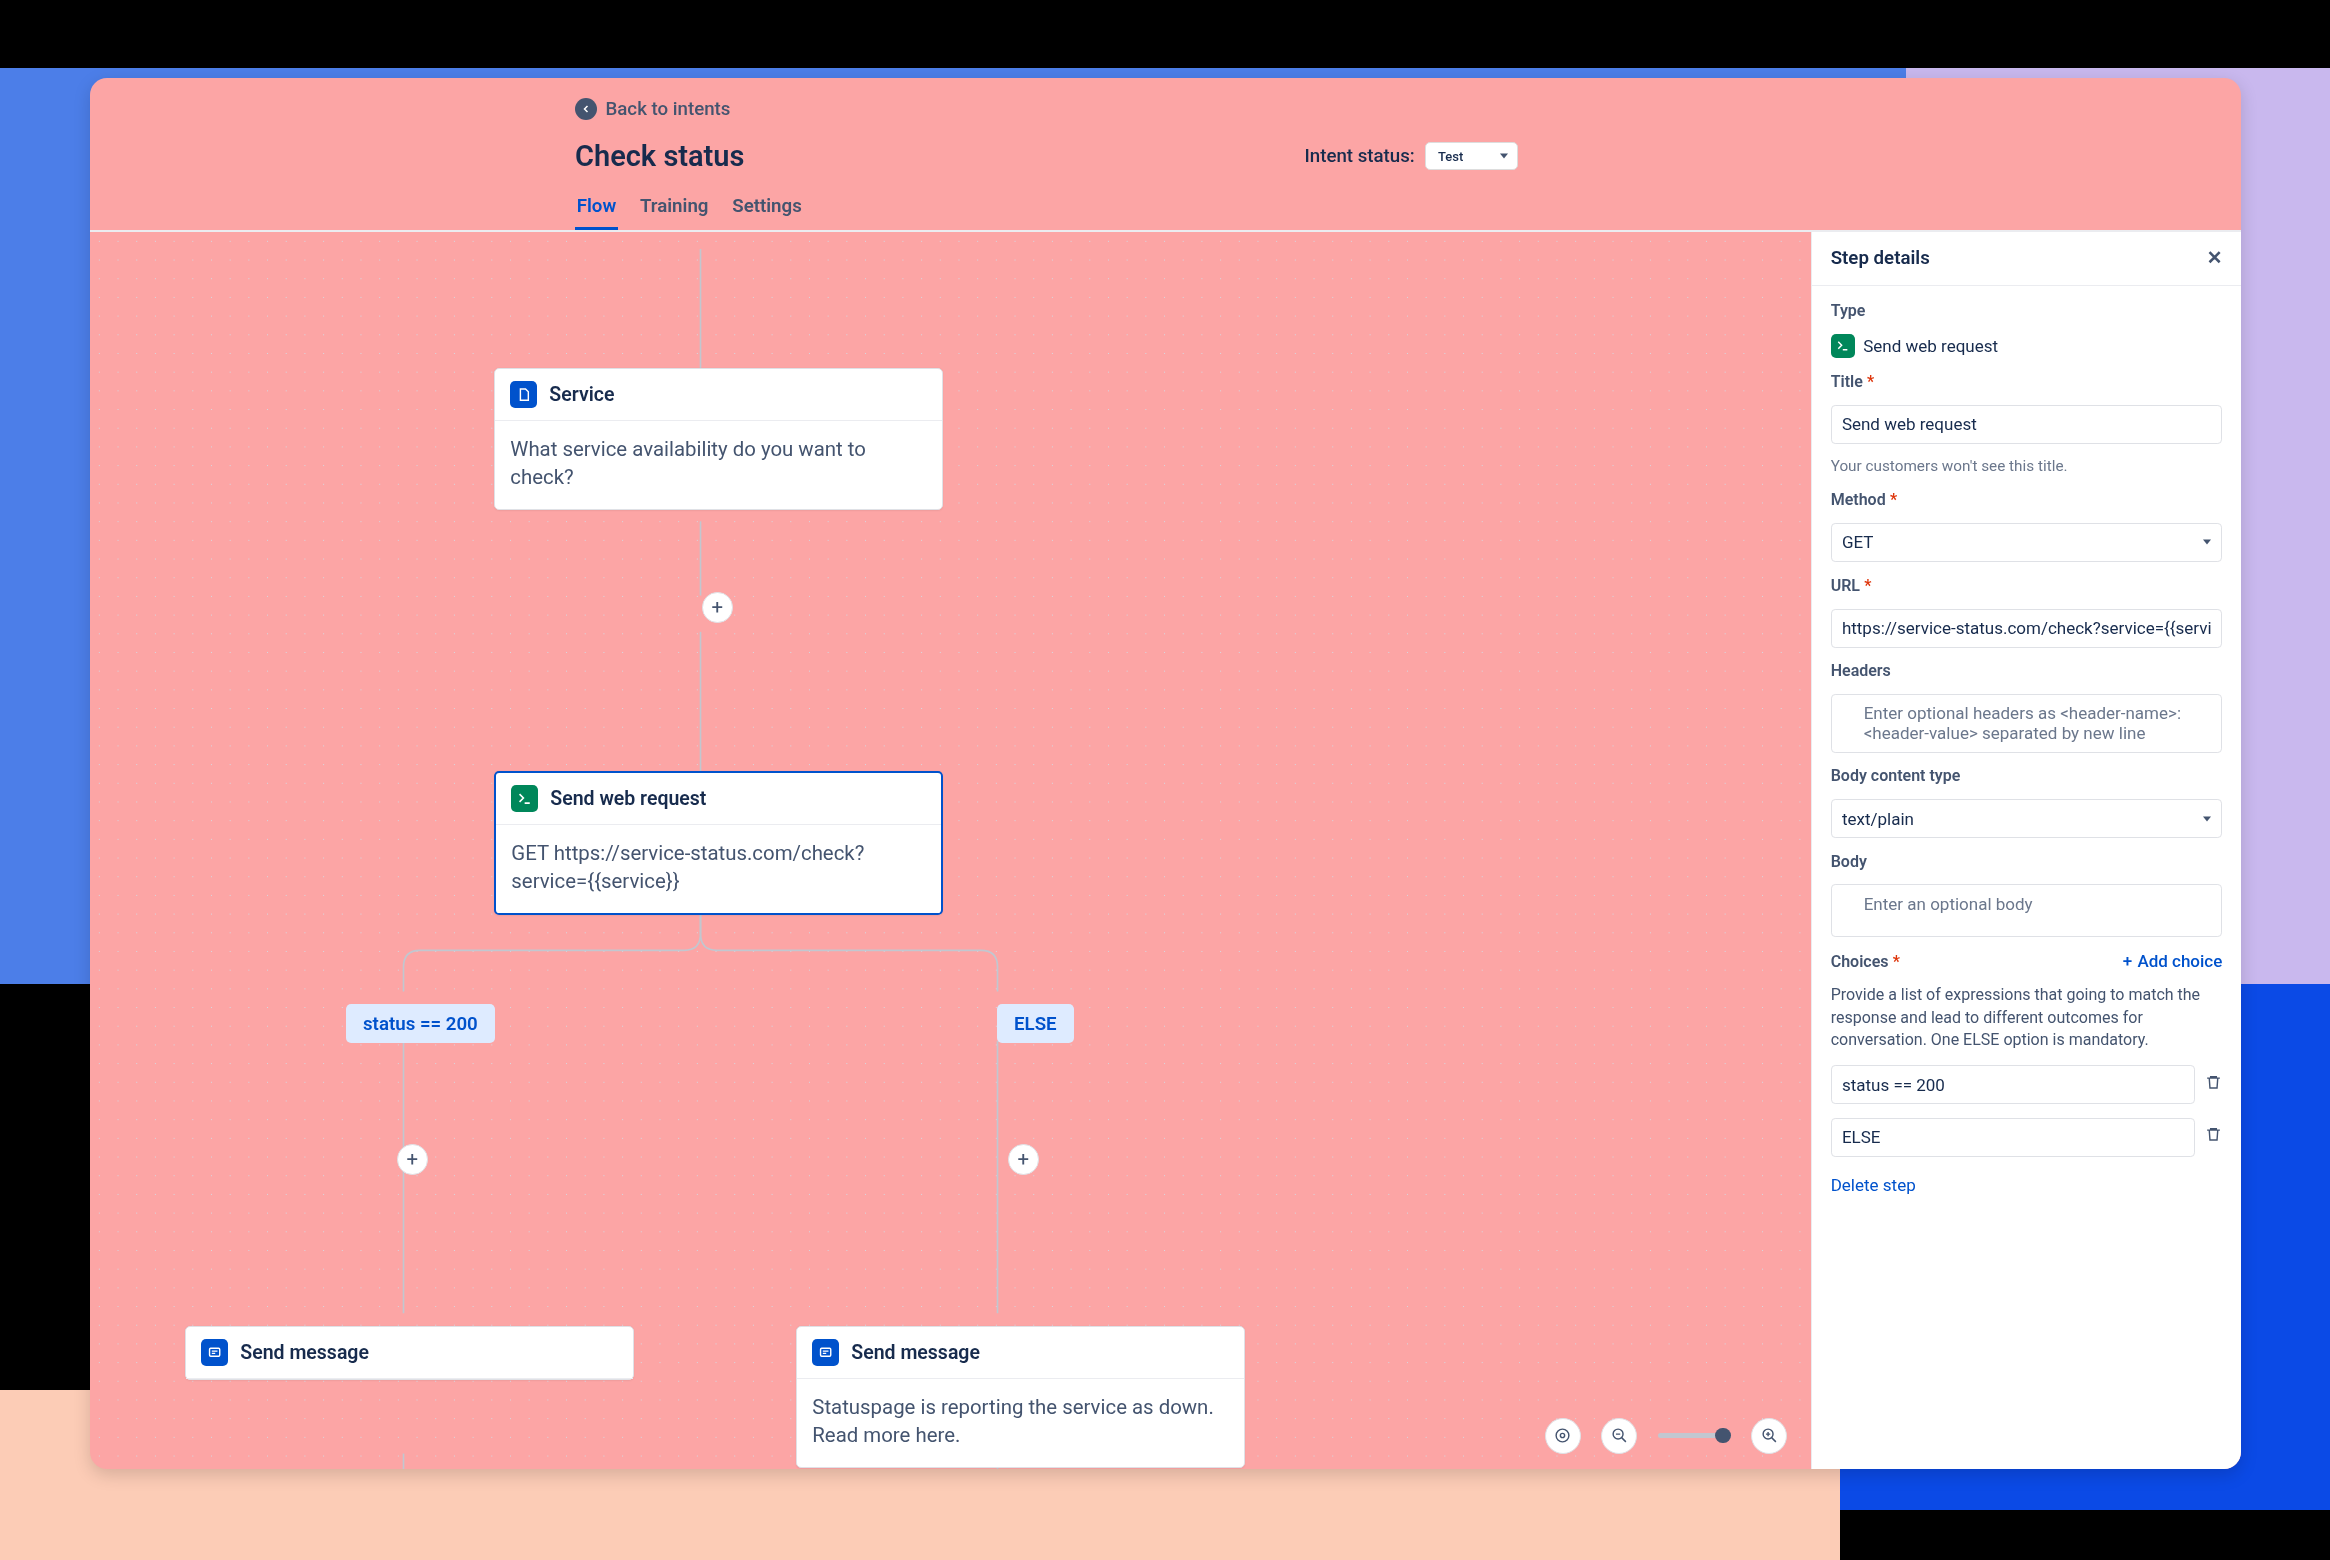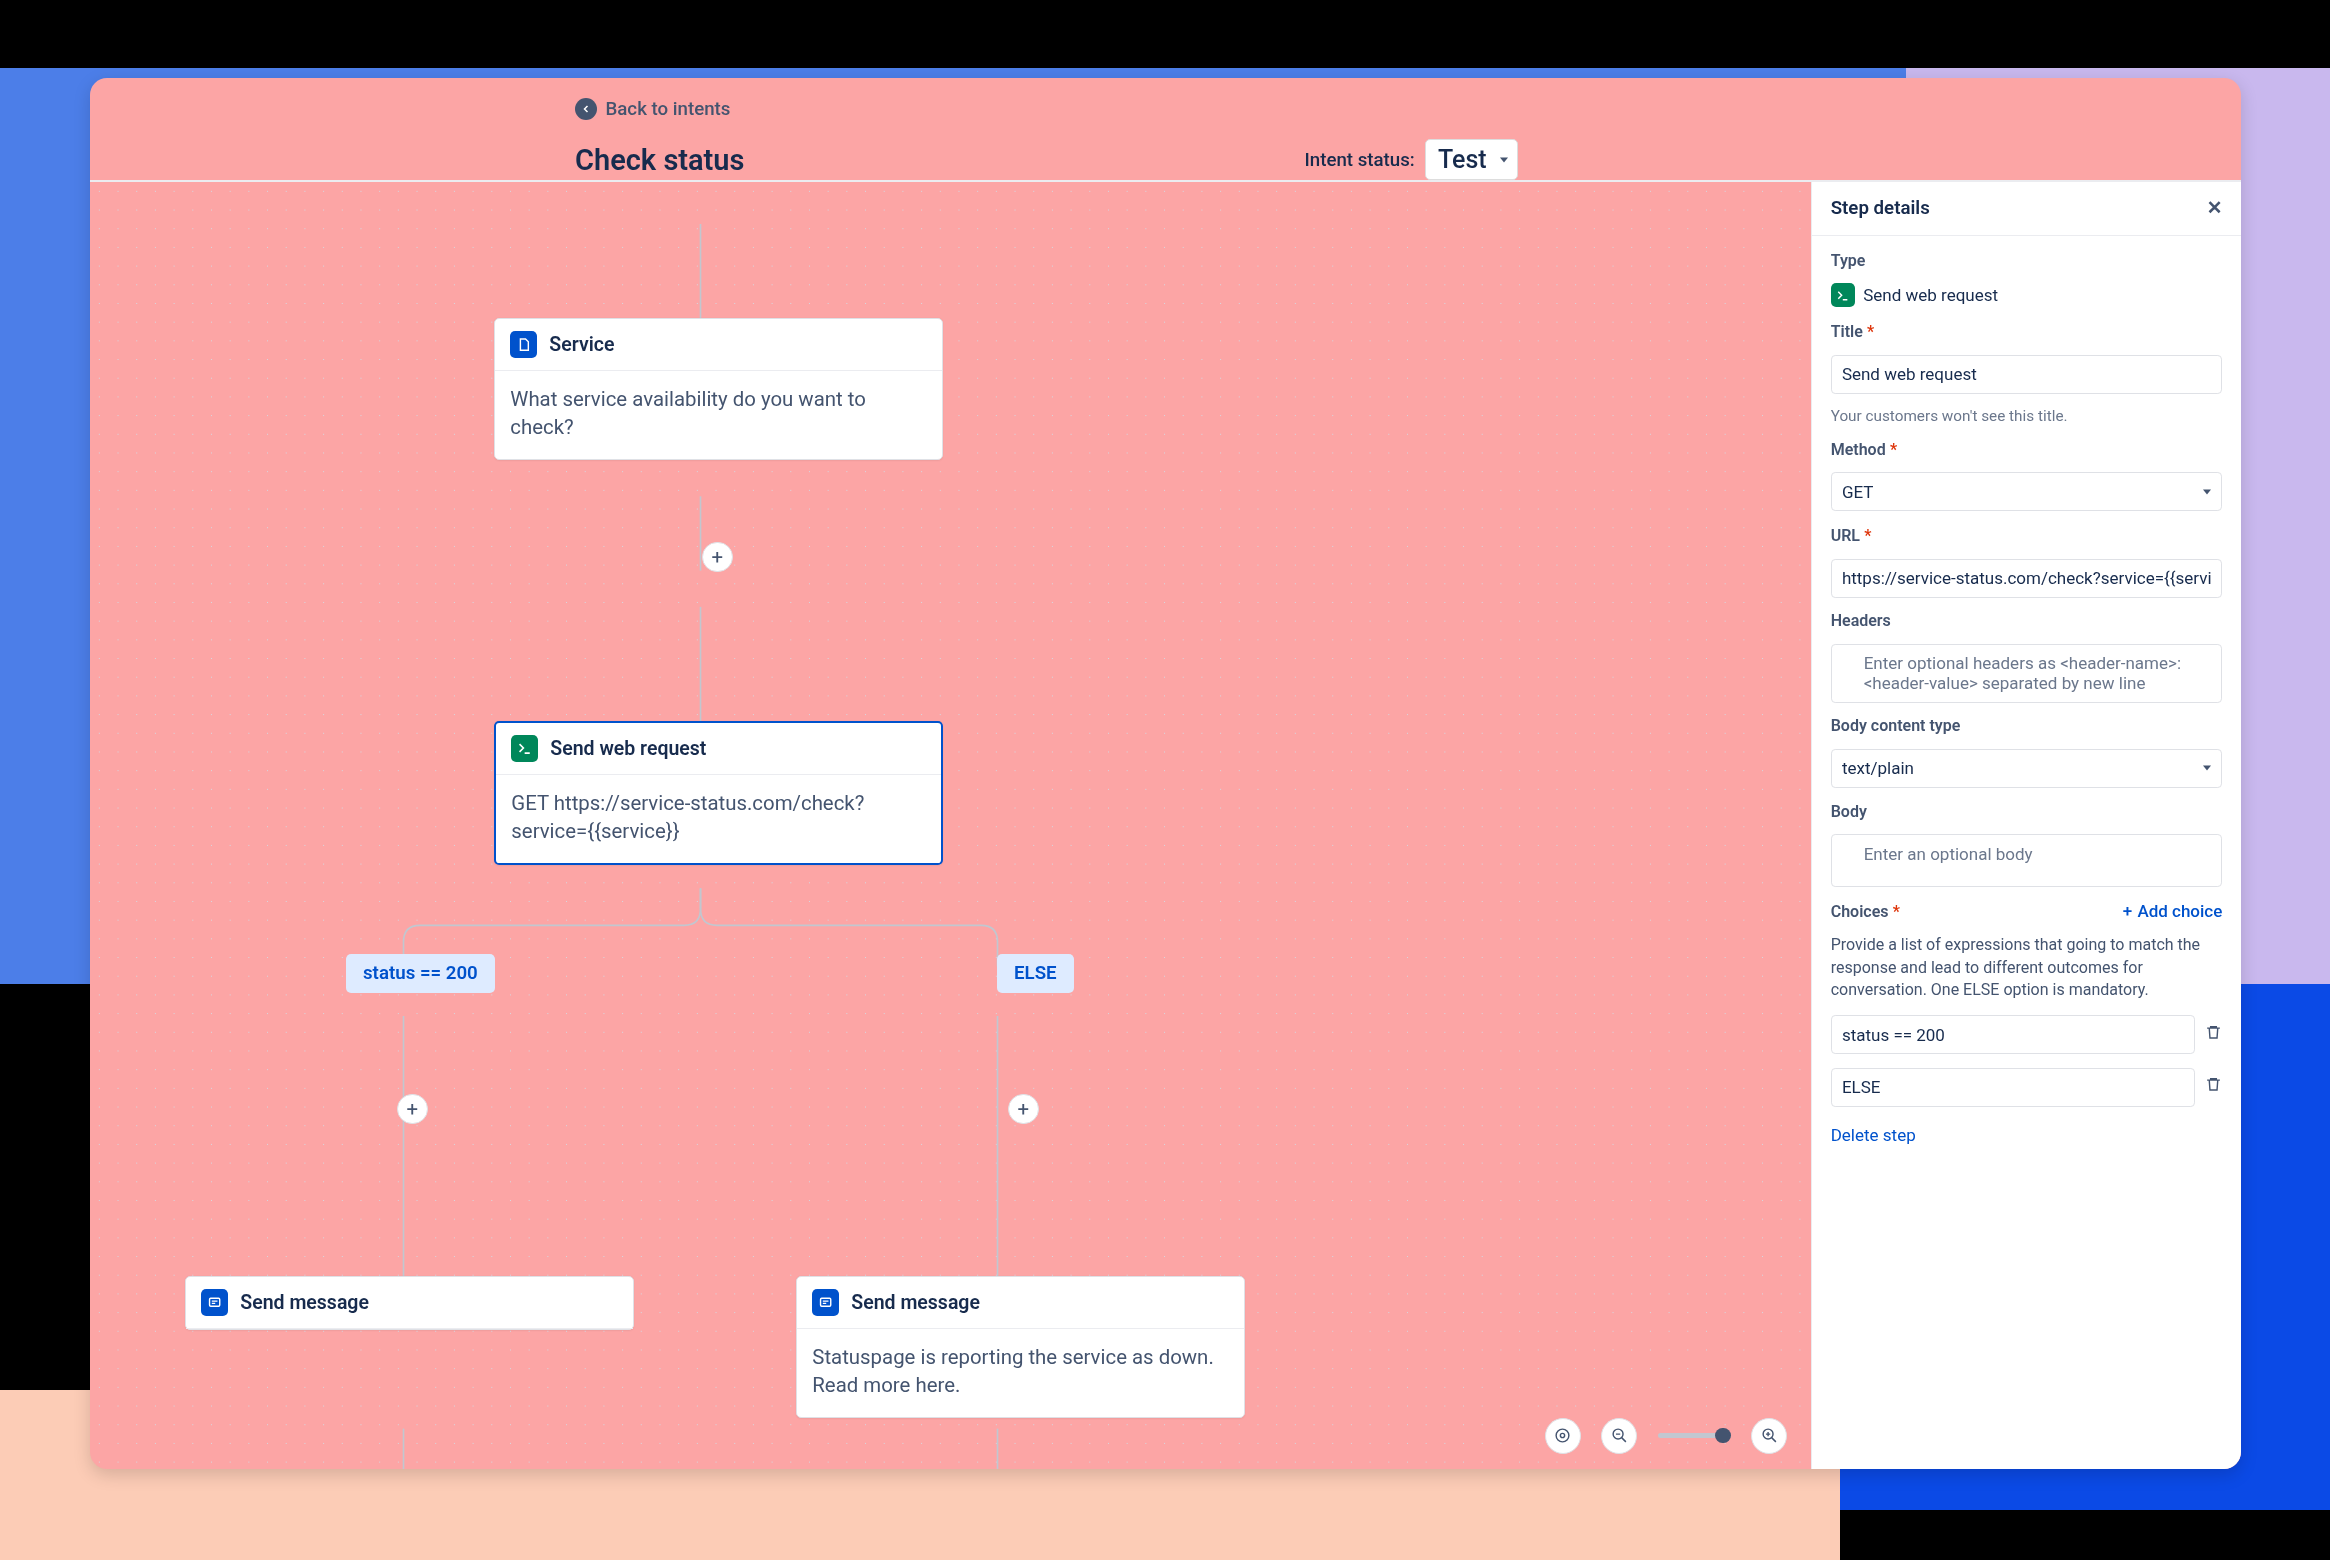--- a/index.html
+++ b/index.html
@@ -47,21 +47,21 @@
 .title-row {
   display: flex; align-items: center; margin-top: 18.7px; margin-left: 449px;
 }
 .page-title { font-size: 29px; font-weight: 600; color: #172b4d; }
 .intent-status {
   display: flex; align-items: center; gap: 10.2px; margin-left: 560px;
   font-size: 18.7px; color: #172b4d; font-weight: 500;
 }
 .dropdown {
   border: 1.7px solid #ddd; border-radius: 5.1px;
-  padding: 5.1px 29px 5.1px 12px; font-size: 25px; color: #172b4d;
+  padding: 5.1px 29px 5.1px 12px; font-size: 13px; color: #172b4d;
   background: #fff; position: relative; cursor: pointer; min-width: 93px;
 }
 .dropdown::after { content:""; position:absolute; right:8.5px; top:50%; width:0; height:0;
   border-left:4.2px solid transparent; border-right:4.2px solid transparent; border-top:5.1px solid #44546f;
   transform: translateY(-50%);
 }
 .tabs { display: flex; gap: 20.4px; margin-top: 17px; margin-left: 449px; }
 .tab {
   font-size: 18.7px; font-weight: 600; color: #44546f;
   padding: 5.1px 1.7px 10.2px 1.7px; cursor: pointer; border-bottom: 3.4px solid transparent;
@@ -182,20 +182,25 @@
       <span>Back to intents</span>
     </div>
     <div class="title-row">
       <div class="page-title">Check status</div>
       <div class="intent-status">
         <span>Intent status:</span>
         <div class="dropdown">
           <span>Test</span>
         </div>
       </div>
+    </div>
+    <div class="tabs">
+      <div class="tab active">Flow</div>
+      <div class="tab">Training</div>
+      <div class="tab">Settings</div>
     </div>
   </div>
   <div class="divider"></div>
 
   <div class="content">
     <div class="canvas">
       <svg class="wires" viewBox="0 0 2086 1458" width="1769" height="1236">
         <path d="M 740 0 V 160" stroke="#c1c7d0" stroke-width="2" fill="none"></path>
         <path d="M 740 330 V 420" stroke="#c1c7d0" stroke-width="2" fill="none"></path>
         <path d="M 740 464 V 636" stroke="#c1c7d0" stroke-width="2" fill="none"></path>

